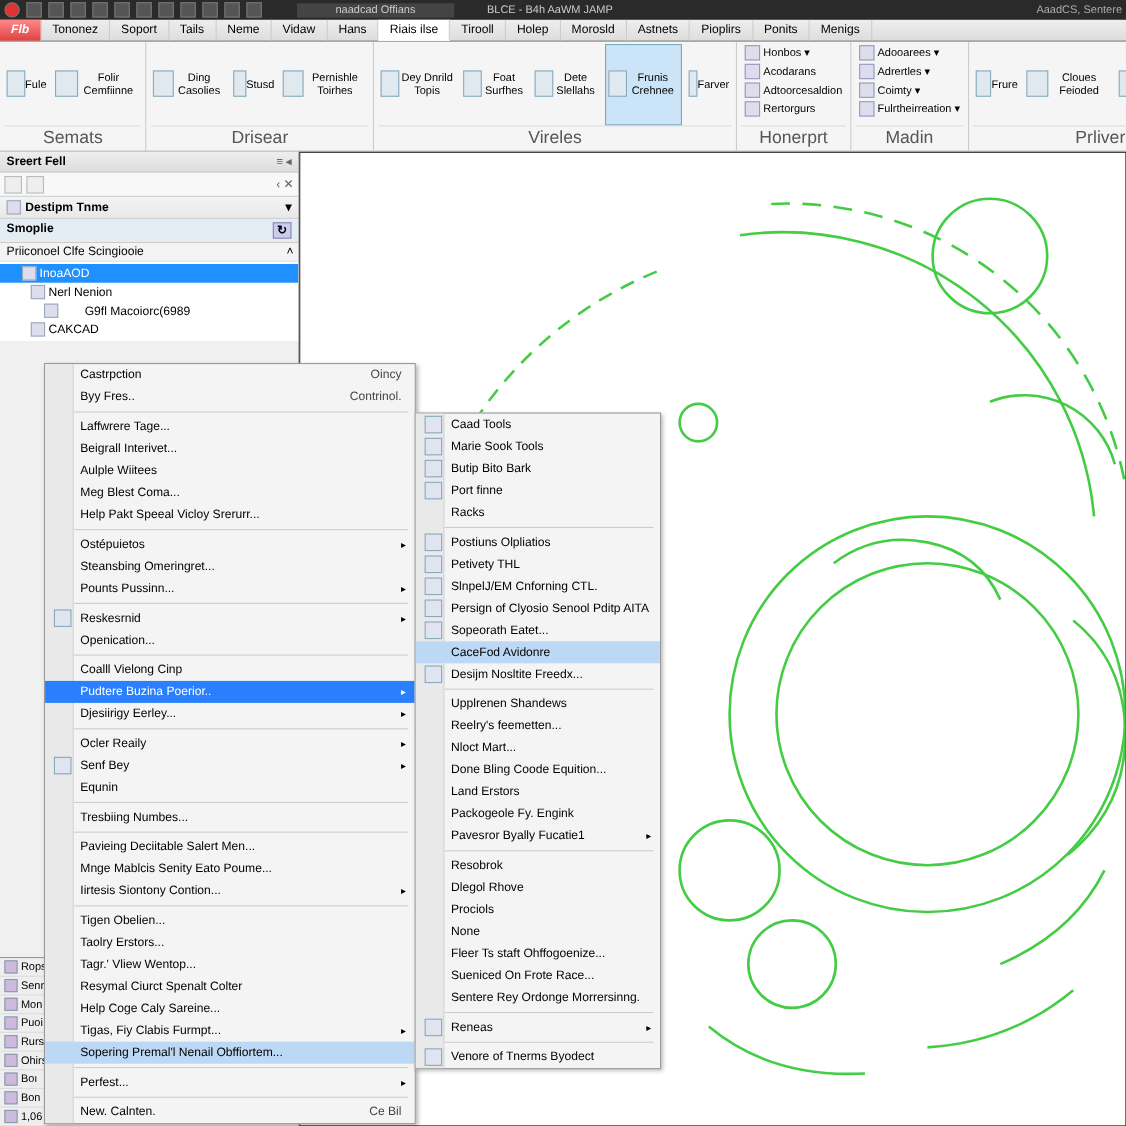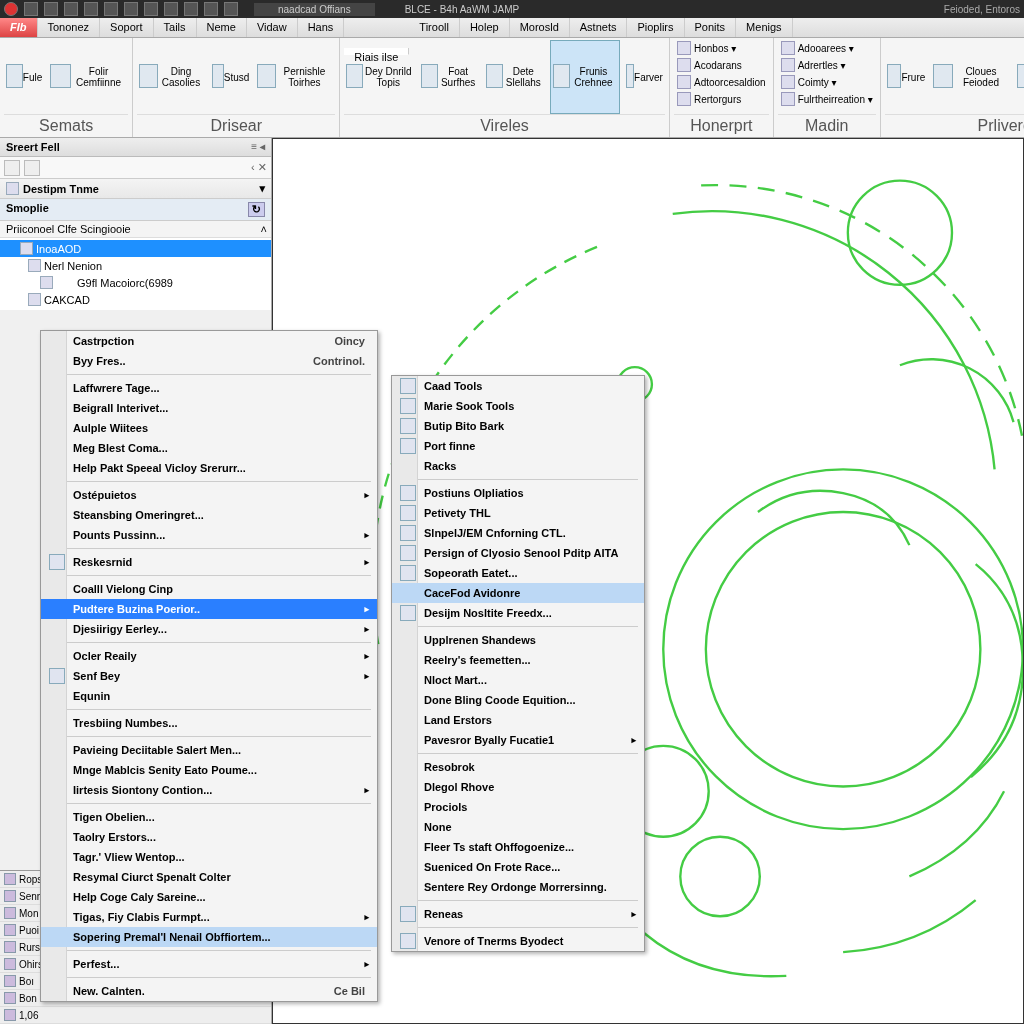--- a/index.html
+++ b/index.html
@@ -8,21 +8,21 @@
 
 .titlebar { height: 18px; background: #2a2a2a; display: flex; align-items: center; font-size: 10px; color: #ccc; padding: 0 4px; }
 .titlebar .qat { display: flex; gap: 6px; }
 .titlebar .qat-icon { width: 14px; height: 14px; background: #555; border: 1px solid #777; }
 .titlebar .right { margin-left: auto; color: #aaa; }
 
 
 .menubar { height: 20px; background: linear-gradient(#eee,#ddd); display: flex; font-size: 11px; border-bottom: 1px solid #aaa; }
 .menubar .tab { padding: 3px 10px; border-right: 1px solid #ccc; cursor: default; }
 .menubar .file-tab { background: linear-gradient(#f88,#d44); color: #fff; font-weight: bold; font-style: italic; }
-.menubar .active-tab { background: #fff; border-bottom: 1px solid #fff; margin-top: 30px; }
+.menubar .active-tab { background: #fff; border-bottom: 1px solid #fff; }
 
 
 .ribbon { height: 100px; background: #f5f5f5; border-bottom: 1px solid #aaa; display: flex; font-size: 10px; }
 .ribbon-group { border-right: 1px solid #ccc; padding: 2px 4px; display: flex; flex-direction: column; justify-content: space-between; }
 .ribbon-group-label { text-align: center; color: #555; font-size: 16px; padding-top: 2px; border-top: 1px solid #ddd; }
 .ribbon-buttons { display: flex; gap: 4px; flex: 1; }
 .ribbon-btn { display: flex; flex-direction: row; align-items: center; justify-content: center; padding: 2px; min-width: 36px; text-align: center; line-height: 1.1; cursor: default; }
 .ribbon-btn .icon { width: 24px; height: 24px; background: #e0e8f0; border: 1px solid #8ab; margin-bottom: 2px; }
 .ribbon-btn.active { background: #cce4f7; border: 1px solid #7ab; }
 .ribbon-small-col { display: flex; flex-direction: column; gap: 1px; font-size: 10px; }
@@ -46,21 +46,21 @@
 .bottom-list { position: absolute; bottom: 0; left: 0; right: 0; background: #eee; border-top: 1px solid #999; font-size: 10px; }
 .bl-row { padding: 2px 4px; border-bottom: 1px solid #ddd; display: flex; align-items: center; gap: 3px; cursor: default; }
 .bl-row .bi { width: 12px; height: 12px; background: #cbd; border: 1px solid #89a; }
 
 
 .canvas { position: absolute; top: 138px; left: 272px; right: 0; bottom: 0; background: #fff; border: 1px solid #333; overflow: hidden; }
 .drawing { position: absolute; left: 40px; top: 18px; right: 0; bottom: 0; }
 
 
 .ctx { position: absolute; background: #f4f4f4; border: 1px solid #999; box-shadow: 2px 2px 4px rgba(0,0,0,.3); font-size: 11px; }
-.ctx-row { padding: 4px 26px 4px 32px; white-space: nowrap; display: flex; align-items: center; position: relative; cursor: default; font-weight: bold; }
+.ctx-row { padding: 4px 26px 4px 32px; white-space: nowrap; display: flex; align-items: center; position: relative; cursor: default; }
 .ctx-row.hl { background: #2a7fff; color: #fff; }
 .ctx-row.hl2 { background: #bcd8f5; }
 .ctx-row .arrow { position: absolute; right: 8px; font-size: 9px; }
 .ctx-row .rt { position: absolute; right: 12px; color: #444; }
 .ctx-row .ci { position: absolute; left: 8px; width: 16px; height: 16px; background: #e0e4f0; border: 1px solid #8ab; }
 .ctx-sep { height: 1px; background: #ccc; margin: 3px 6px; }
 .ctx .iconcol { position: absolute; left: 0; top: 0; bottom: 0; width: 26px; background: #e9e9e9; border-right: 1px solid #d4d4d4; }
 </style>
 </head>
 <body>
@@ -73,23 +73,23 @@
     <div class="qat-icon"></div>
     <div class="qat-icon"></div>
     <div class="qat-icon"></div>
     <div class="qat-icon"></div>
     <div class="qat-icon"></div>
     <div class="qat-icon"></div>
     <div class="qat-icon"></div>
     <div class="qat-icon"></div>
     <div class="qat-icon"></div>
   </div>
-  <span style="margin-left:16px; background:#444; padding:1px 24px">naadcad Offians</span>
+  <span style="margin-left:32px; background:#444; padding:1px 35px">naadcad Offians</span>
   <span style="margin-left:30px">BLCE - B4h AaWM JAMP</span>
-  <span class="right">Feioded, Entoros</span>
+  <span class="right">AaadCS, Sentere</span>
 </div>
 
 <div class="menubar">
   <div class="tab file-tab">Flb</div>
   <div id="menutabs" style="display:flex">
       <div class="tab">Tononez</div>
       <div class="tab">Soport</div>
       <div class="tab">Tails</div>
       <div class="tab">Neme</div>
       <div class="tab">Vidaw</div>
@@ -375,20 +375,23 @@
     <div class="ctx-row">
       <span>Pounts Pussinn...</span>
       <span class="arrow">▸</span>
     </div>
     <div class="ctx-sep"></div>
     <div class="ctx-row">
       <span class="ci"></span>
       <span>Reskesrnid</span>
       <span class="arrow">▸</span>
     </div>
+    <div class="ctx-row">
+      <span>Openication...</span>
+    </div>
     <div class="ctx-sep"></div>
     <div class="ctx-row">
       <span>Coalll Vielong Cinp</span>
     </div>
     <div class="ctx-row hl">
       <span>Pudtere Buzina Poerior..</span>
       <span class="arrow">▸</span>
     </div>
     <div class="ctx-row">
       <span>Djesiirigy Eerley...</span>
@@ -450,21 +453,21 @@
       <span>Perfest...</span>
       <span class="arrow">▸</span>
     </div>
     <div class="ctx-sep"></div>
     <div class="ctx-row">
       <span>New. Calnten.</span>
       <span class="rt">Ce Bil</span>
     </div>
   </div>
 
-<div class="ctx" id="ctx2" style="left:391px; top:375px; width:254px">
+<div class="ctx" id="ctx2" style="left:377px; top:375px; width:224px">
   <div class="iconcol"></div>
 <div class="ctx-row">
       <span class="ci"></span>
       <span>Caad Tools</span>
     </div>
     <div class="ctx-row">
       <span class="ci"></span>
       <span>Marie Sook Tools</span>
     </div>
     <div class="ctx-row">
@@ -516,20 +519,23 @@
     <div class="ctx-row">
       <span>Nloct Mart...</span>
     </div>
     <div class="ctx-row">
       <span>Done Bling Coode Equition...</span>
     </div>
     <div class="ctx-row">
       <span>Land Erstors</span>
     </div>
     <div class="ctx-row">
+      <span>Packogeole Fy. Engink</span>
+    </div>
+    <div class="ctx-row">
       <span>Pavesror Byally Fucatie1</span>
       <span class="arrow">▸</span>
     </div>
     <div class="ctx-sep"></div>
     <div class="ctx-row">
       <span>Resobrok</span>
     </div>
     <div class="ctx-row">
       <span>Dlegol Rhove</span>
     </div>

